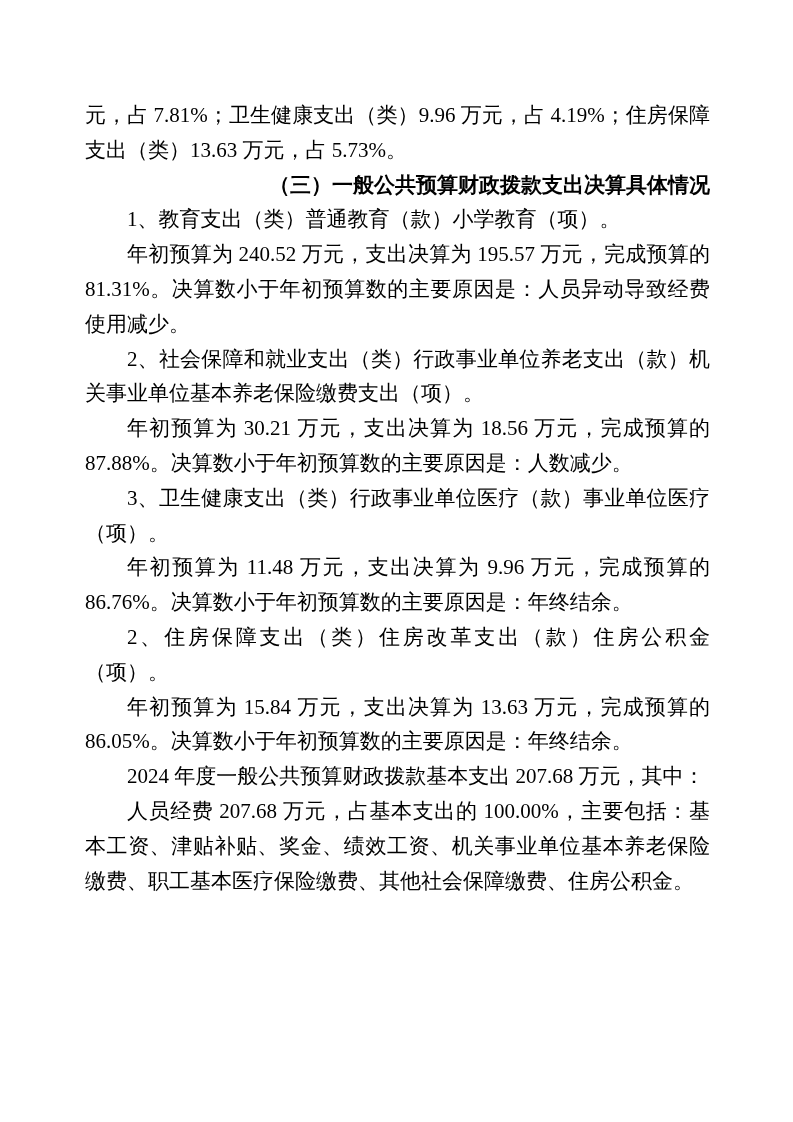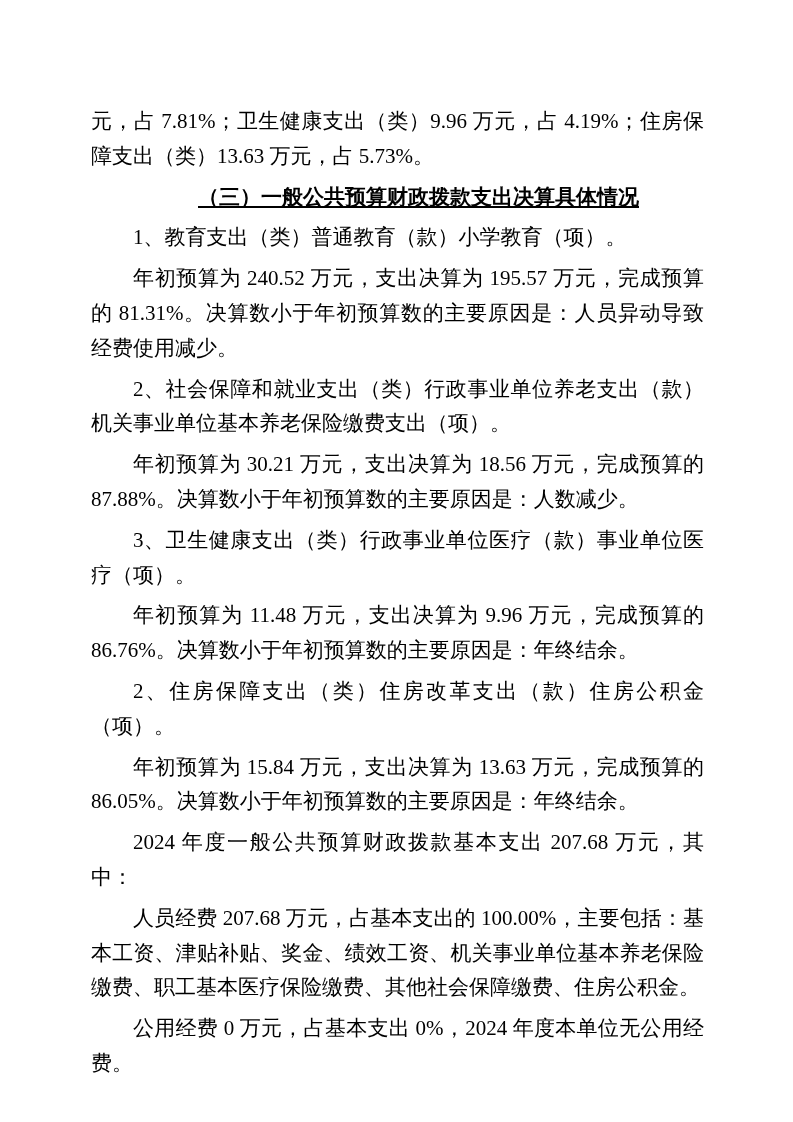--- a/index.html
+++ b/index.html
@@ -10,49 +10,47 @@
   .page {
     position: relative;
     width: 793px;
     height: 1122px;
     box-sizing: border-box;
     background: #ffffff;
     padding: 98px 83px 0 85px;
     overflow: hidden;
   }
   .page p {
-    margin: 6px;
+    margin: 0;
     padding: 0;
     font-family: "Liberation Serif", "DejaVu Serif", serif;
     font-size: 21px;
     line-height: 34.8px;
     color: #000000;
     text-align: justify;
     text-indent: 2em;
   }
   .page p.flush {
     text-indent: 0;
   }
   .page p.heading {
     font-family: "Liberation Sans", "DejaVu Sans", sans-serif;
     font-weight: bold;
-    text-align: center;
-    text-decoration: underline;
+    text-align: right;
   }
 </style>
 </head>
 <body>
 
 <div class="page">
   <p class="flush">元，占 7.81%；卫生健康支出（类）9.96 万元，占 4.19%；住房保障支出（类）13.63 万元，占 5.73%。</p>
   <p class="heading">（三）一般公共预算财政拨款支出决算具体情况</p>
   <p>1、教育支出（类）普通教育（款）小学教育（项）。</p>
   <p>年初预算为 240.52 万元，支出决算为 195.57 万元，完成预算的 81.31%。决算数小于年初预算数的主要原因是：人员异动导致经费使用减少。</p>
   <p>2、社会保障和就业支出（类）行政事业单位养老支出（款）机关事业单位基本养老保险缴费支出（项）。</p>
   <p>年初预算为 30.21 万元，支出决算为 18.56 万元，完成预算的 87.88%。决算数小于年初预算数的主要原因是：人数减少。</p>
   <p>3、卫生健康支出（类）行政事业单位医疗（款）事业单位医疗（项）。</p>
   <p>年初预算为 11.48 万元，支出决算为 9.96 万元，完成预算的 86.76%。决算数小于年初预算数的主要原因是：年终结余。</p>
   <p>2、住房保障支出（类）住房改革支出（款）住房公积金（项）。</p>
   <p>年初预算为 15.84 万元，支出决算为 13.63 万元，完成预算的 86.05%。决算数小于年初预算数的主要原因是：年终结余。</p>
   <p>2024 年度一般公共预算财政拨款基本支出 207.68 万元，其中：</p>
   <p>人员经费 207.68 万元，占基本支出的 100.00%，主要包括：基本工资、津贴补贴、奖金、绩效工资、机关事业单位基本养老保险缴费、职工基本医疗保险缴费、其他社会保障缴费、住房公积金。</p>
-  <p>公用经费 0 万元，占基本支出 0%，2024 年度本单位无公用经费。</p>
 </div>
 
 </body></html>

